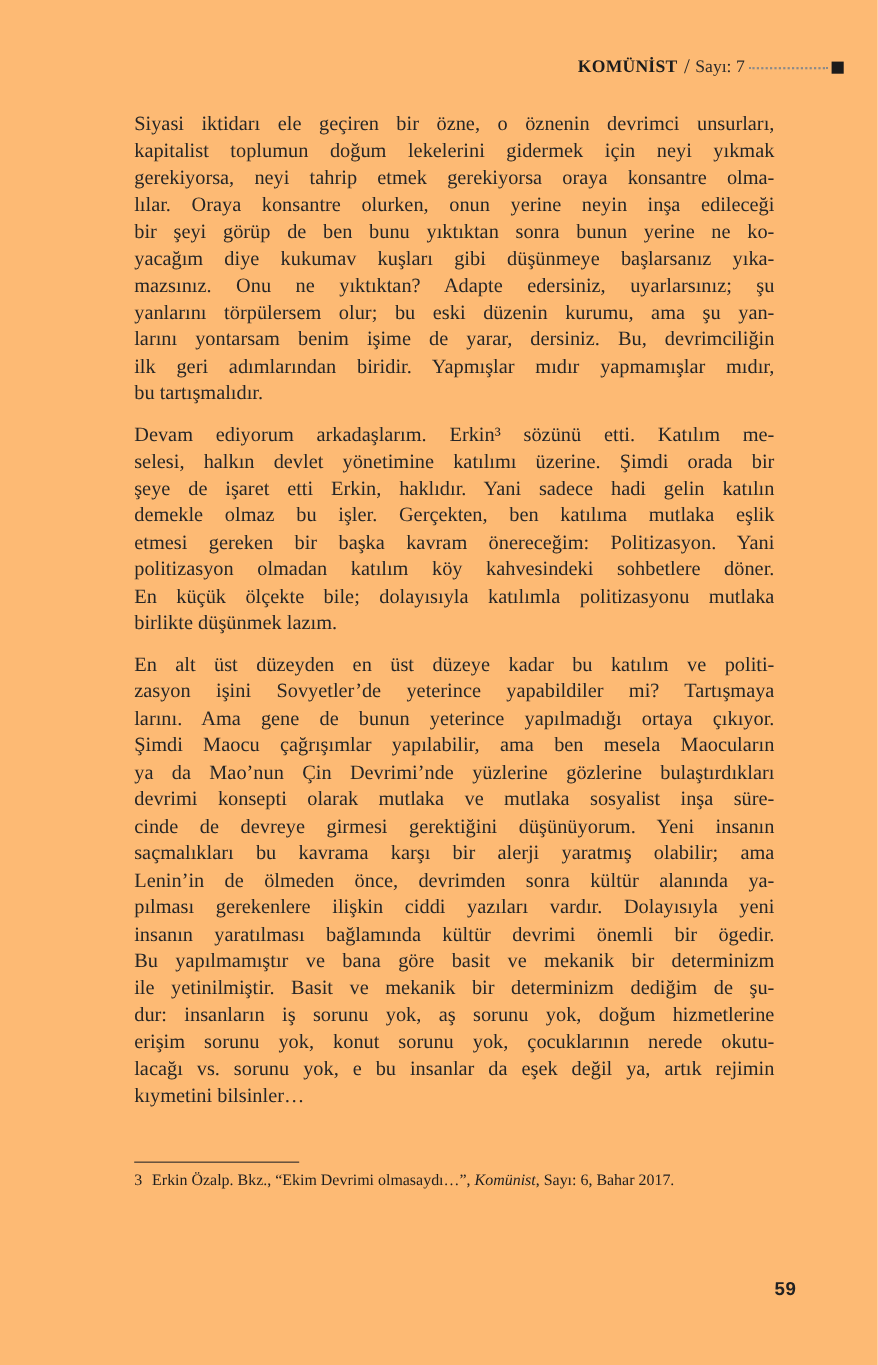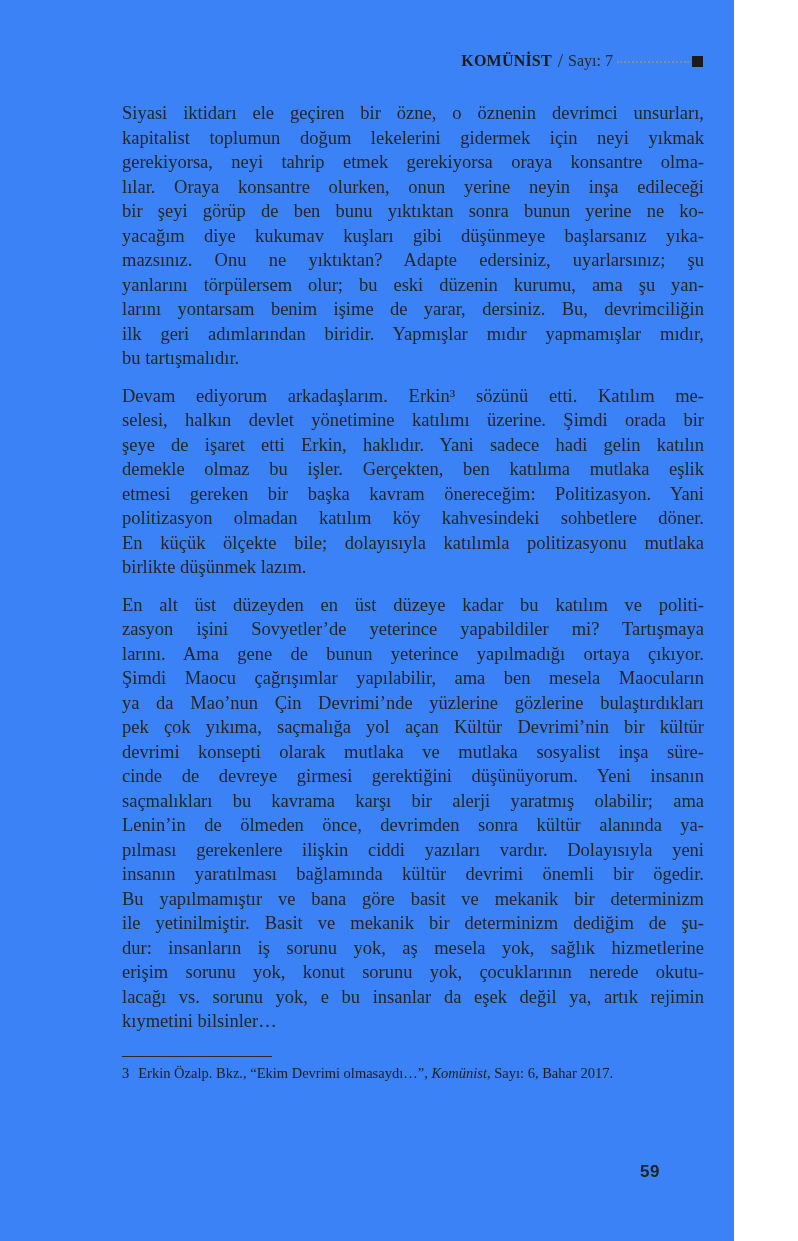--- a/index.html
+++ b/index.html
@@ -2,23 +2,23 @@
 <html lang="tr"><head>
 <meta charset="utf-8">
 <style>
   html, body {
     margin: 0;
     padding: 0;
     background: #ffffff;
   }
   .page {
     position: relative;
-    width: 734px;
+    width: 798px;
     height: 1241px;
-    background: #3b82f6;
+    background: #fdba74;
     overflow: hidden;
     font-family: "Liberation Serif", "DejaVu Serif", serif;
   }
 
   
   .header {
     position: absolute;
     top: 50px;
     right: 31px;
     display: flex;
@@ -146,30 +146,29 @@
         <div class="line">politizasyon olmadan katılım köy kahvesindeki sohbetlere döner.</div>
         <div class="line">En küçük ölçekte bile; dolayısıyla katılımla politizasyonu mutlaka</div>
         <div class="line last">birlikte düşünmek lazım.</div>
       </div>
       <div class="paragraph">
         <div class="line">En alt üst düzeyden en üst düzeye kadar bu katılım ve politi-</div>
         <div class="line">zasyon işini Sovyetler’de yeterince yapabildiler mi? Tartışmaya</div>
         <div class="line">larını. Ama gene de bunun yeterince yapılmadığı ortaya çıkıyor.</div>
         <div class="line">Şimdi Maocu çağrışımlar yapılabilir, ama ben mesela Maocuların</div>
         <div class="line">ya da Mao’nun Çin Devrimi’nde yüzlerine gözlerine bulaştırdıkları</div>
-        <div class="line">pek çok yıkıma, saçmalığa yol açan Kültür Devrimi’nin bir kültür</div>
         <div class="line">devrimi konsepti olarak mutlaka ve mutlaka sosyalist inşa süre-</div>
         <div class="line">cinde de devreye girmesi gerektiğini düşünüyorum. Yeni insanın</div>
         <div class="line">saçmalıkları bu kavrama karşı bir alerji yaratmış olabilir; ama</div>
         <div class="line">Lenin’in de ölmeden önce, devrimden sonra kültür alanında ya-</div>
         <div class="line">pılması gerekenlere ilişkin ciddi yazıları vardır. Dolayısıyla yeni</div>
         <div class="line">insanın yaratılması bağlamında kültür devrimi önemli bir ögedir.</div>
         <div class="line">Bu yapılmamıştır ve bana göre basit ve mekanik bir determinizm</div>
         <div class="line">ile yetinilmiştir. Basit ve mekanik bir determinizm dediğim de şu-</div>
-        <div class="line">dur: insanların iş sorunu yok, aş mesela yok, sağlık hizmetlerine</div>
+        <div class="line">dur: insanların iş sorunu yok, aş sorunu yok, doğum hizmetlerine</div>
         <div class="line">erişim sorunu yok, konut sorunu yok, çocuklarının nerede okutu-</div>
         <div class="line">lacağı vs. sorunu yok, e bu insanlar da eşek değil ya, artık rejimin</div>
         <div class="line last">kıymetini bilsinler…</div>
       </div>
     </div>
 
   <div class="footnote">
     <div class="fn-rule"></div>
     <div class="fn-text"><span class="fn-num">3</span><span>Erkin Özalp. Bkz., “Ekim Devrimi olmasaydı…”, </span><span class="italic">Komünist</span><span>, Sayı: 6, Bahar 2017.</span></div>
   </div>

